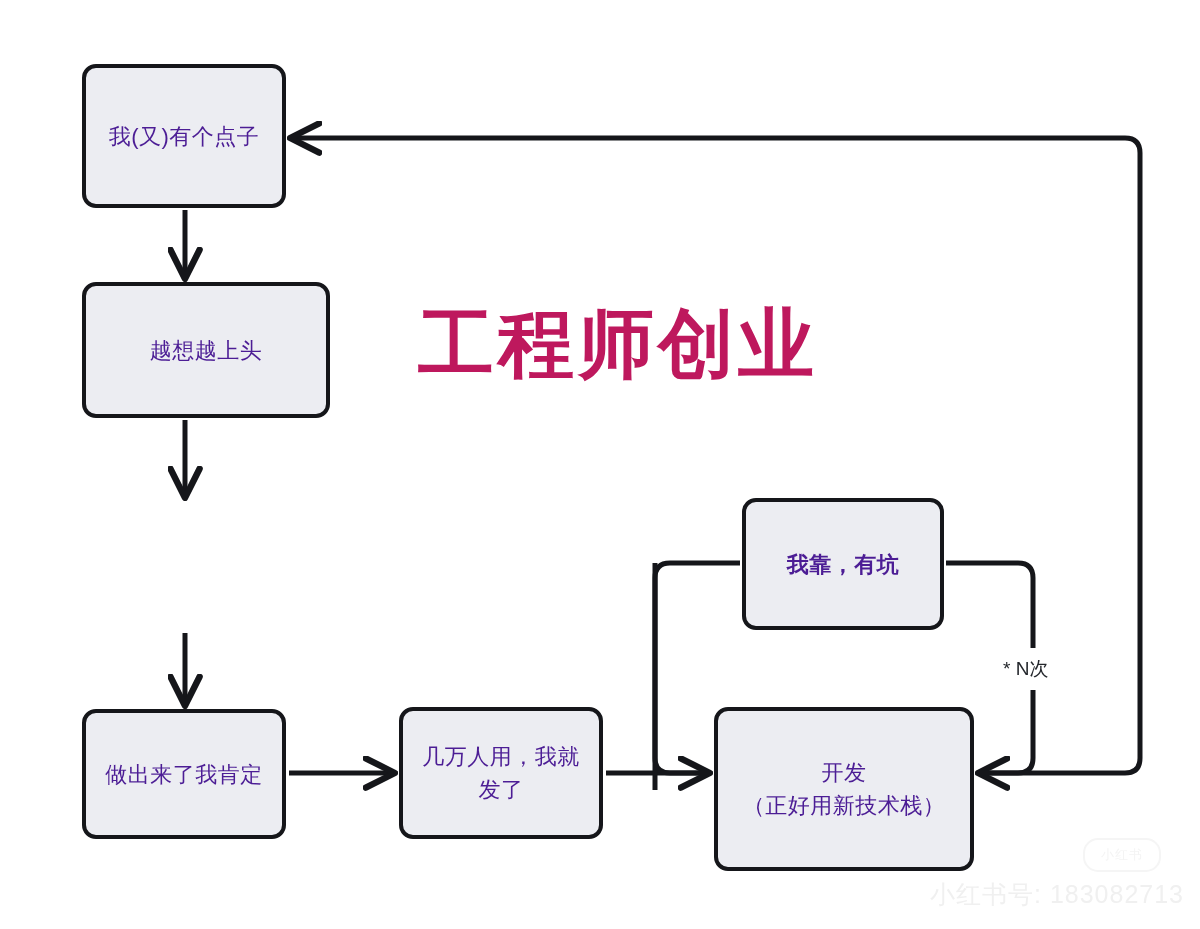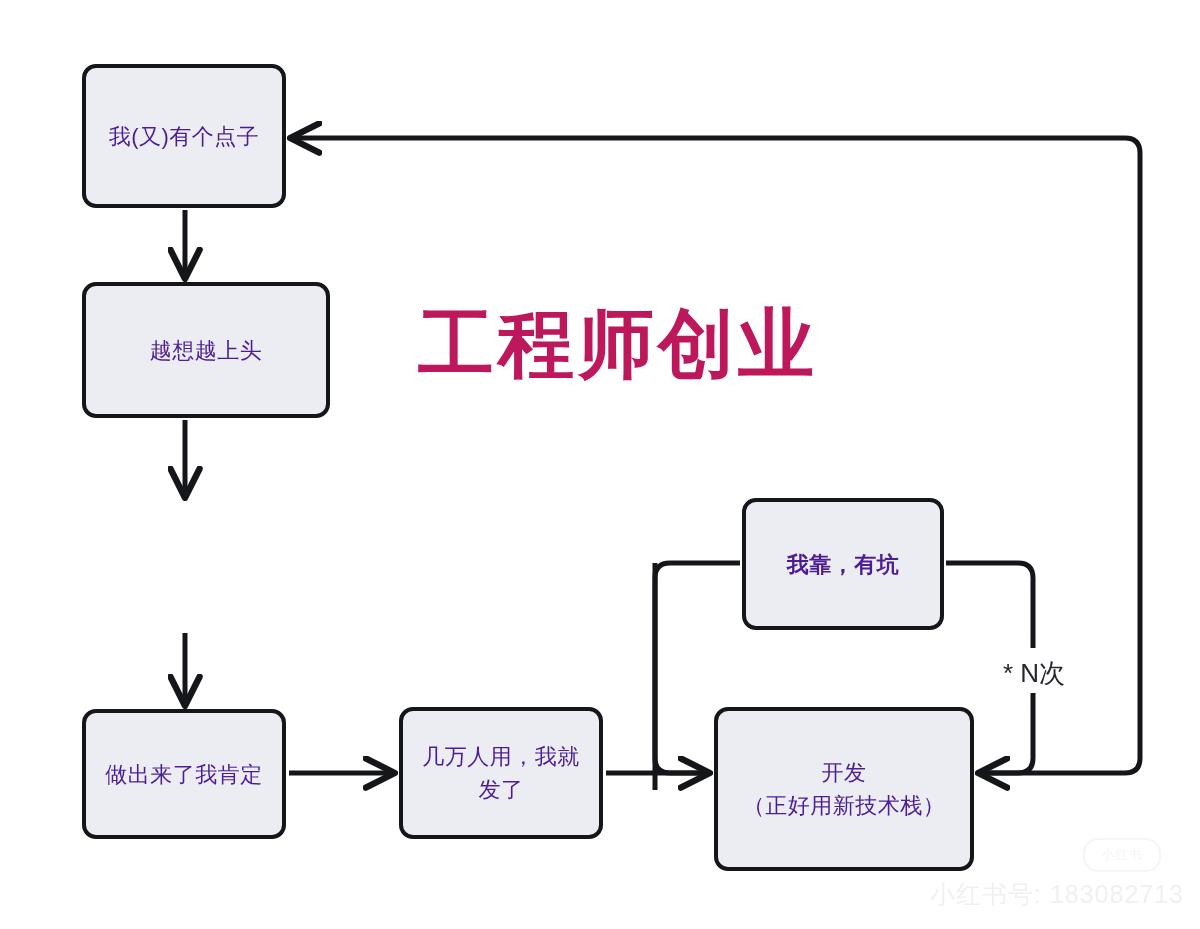--- a/index.html
+++ b/index.html
@@ -52,21 +52,21 @@
     font-weight: bold;
     color: #be185d;
     letter-spacing: 4px;
     line-height: 1;
     z-index: 3;
   }
   #loop-label {
     position: absolute;
     left: 999px;
     top: 654px;
-    font-size: 26px;
+    font-size: 19px;
     color: #24272c;
     z-index: 4;
     background: #ffffff;
     padding: 2px 4px;
   }
   #watermark {
     position: absolute;
     left: 930px;
     top: 878px;
     font-size: 25px;

